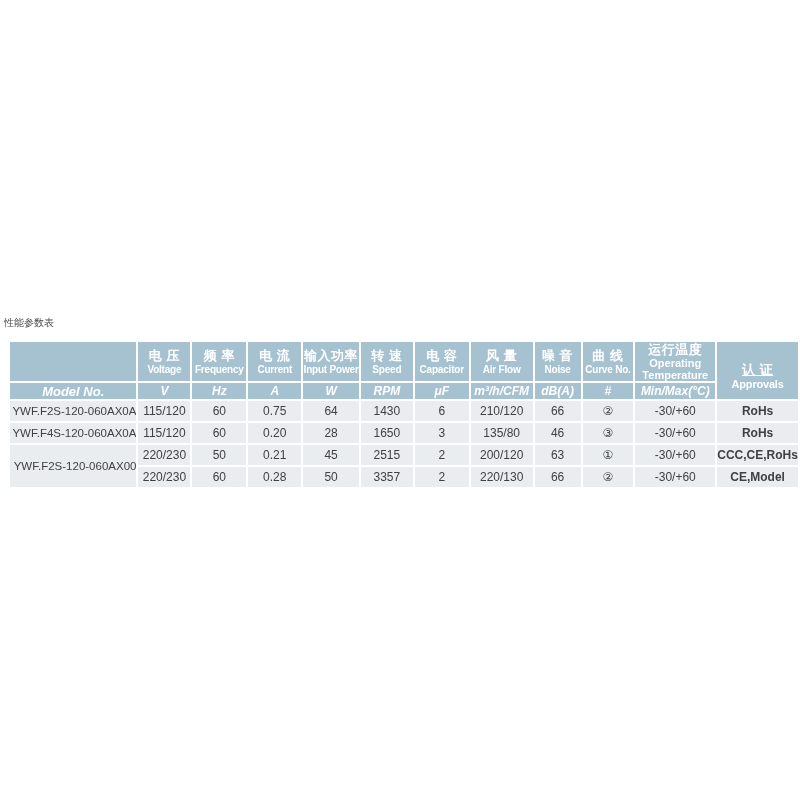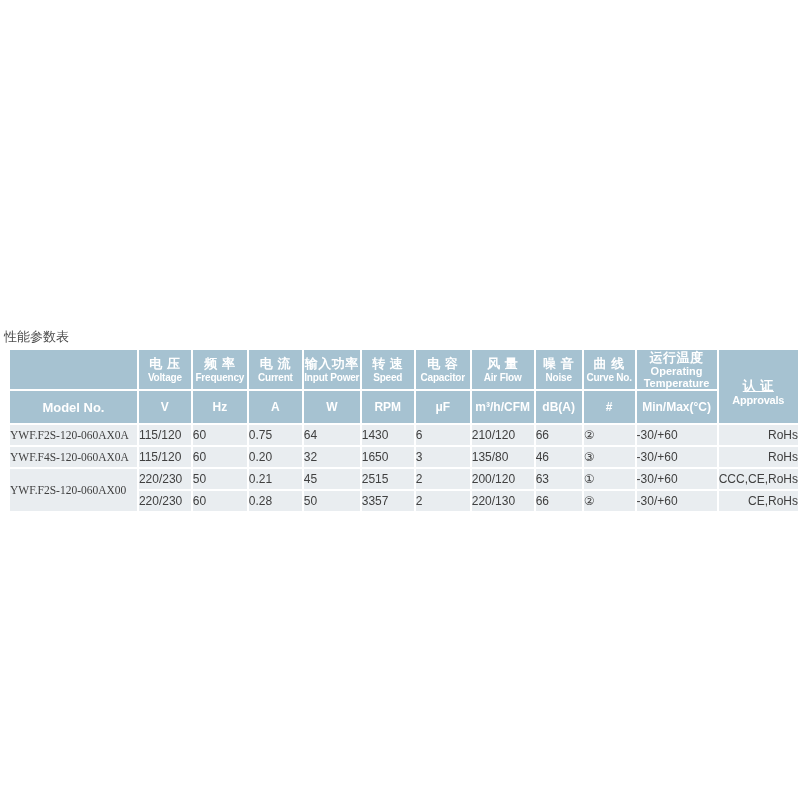--- a/index.html
+++ b/index.html
@@ -11,28 +11,28 @@
   .page {
     position: relative;
     width: 800px;
     height: 800px;
     background: var(--page-bg, #ffffff);
     overflow: hidden;
   }
   .sheet-title {
     position: absolute;
     left: 4px;
-    top: 328px;
-    font-size: 13px;
+    top: 316px;
+    font-size: 10px;
     color: var(--title-text, #4d4d4d);
   }
   table.spec {
     position: absolute;
     left: 8px;
-    top: 348px;
+    top: 340px;
     border-collapse: separate;
     border-spacing: 2px;
     table-layout: fixed;
   }
   table.spec th, table.spec td {
     padding: 0;
     overflow: hidden;
     vertical-align: middle;
   }
   
@@ -60,41 +60,42 @@
     font-size: 11px;
     line-height: 1.05;
     letter-spacing: 0;
   }
   th.unit {
     background: var(--header-bg, #a6c2d1);
     color: var(--header-text, #ffffff);
     text-align: center;
     font-weight: bold;
     font-size: 12px;
-    height: 32px;
+    height: 16px;
+    font-style: italic;
   }
   th.approvals-hd .zh { margin-top: 11px; text-decoration: underline; }
   th.approvals-hd .en { font-size: 11px; }
   
   td.dc {
     background: var(--row-bg, #e9edf0);
     color: var(--body-text, #404040);
-    text-align: left;
+    text-align: center;
     font-size: 12px;
     height: 20px;
   }
   td.model {
-    text-align: left;
+    text-align: right;
     padding-left: 3px;
     font-size: 11.5px;
-    font-family: Liberation Serif, serif;
   }
   td.appr {
-    text-align: right;
+    text-align: center;
     padding-left: 7px;
+    font-weight: bold;
   }
 </style>
 </head>
 <body>
 
 <div class="page">
 
   <div class="sheet-title">性能参数表</div>
 
   <table class="spec">
@@ -186,21 +187,21 @@
         <td class="dc">66</td>
         <td class="dc">②</td>
         <td class="dc">-30/+60</td>
         <td class="dc appr">RoHs</td>
       </tr>
       <tr>
         <td class="dc model">YWF.F4S-120-060AX0A</td>
         <td class="dc">115/120</td>
         <td class="dc">60</td>
         <td class="dc">0.20</td>
-        <td class="dc">32</td>
+        <td class="dc">28</td>
         <td class="dc">1650</td>
         <td class="dc">3</td>
         <td class="dc">135/80</td>
         <td class="dc">46</td>
         <td class="dc">③</td>
         <td class="dc">-30/+60</td>
         <td class="dc appr">RoHs</td>
       </tr>
       <tr>
         <td class="dc model" rowspan="2">YWF.F2S-120-060AX00</td>
@@ -220,17 +221,17 @@
         <td class="dc">220/230</td>
         <td class="dc">60</td>
         <td class="dc">0.28</td>
         <td class="dc">50</td>
         <td class="dc">3357</td>
         <td class="dc">2</td>
         <td class="dc">220/130</td>
         <td class="dc">66</td>
         <td class="dc">②</td>
         <td class="dc">-30/+60</td>
-        <td class="dc appr">CE,RoHs</td>
+        <td class="dc appr">CE,Model</td>
       </tr>
     </tbody>
   </table>
 </div>
 
 </body></html>

